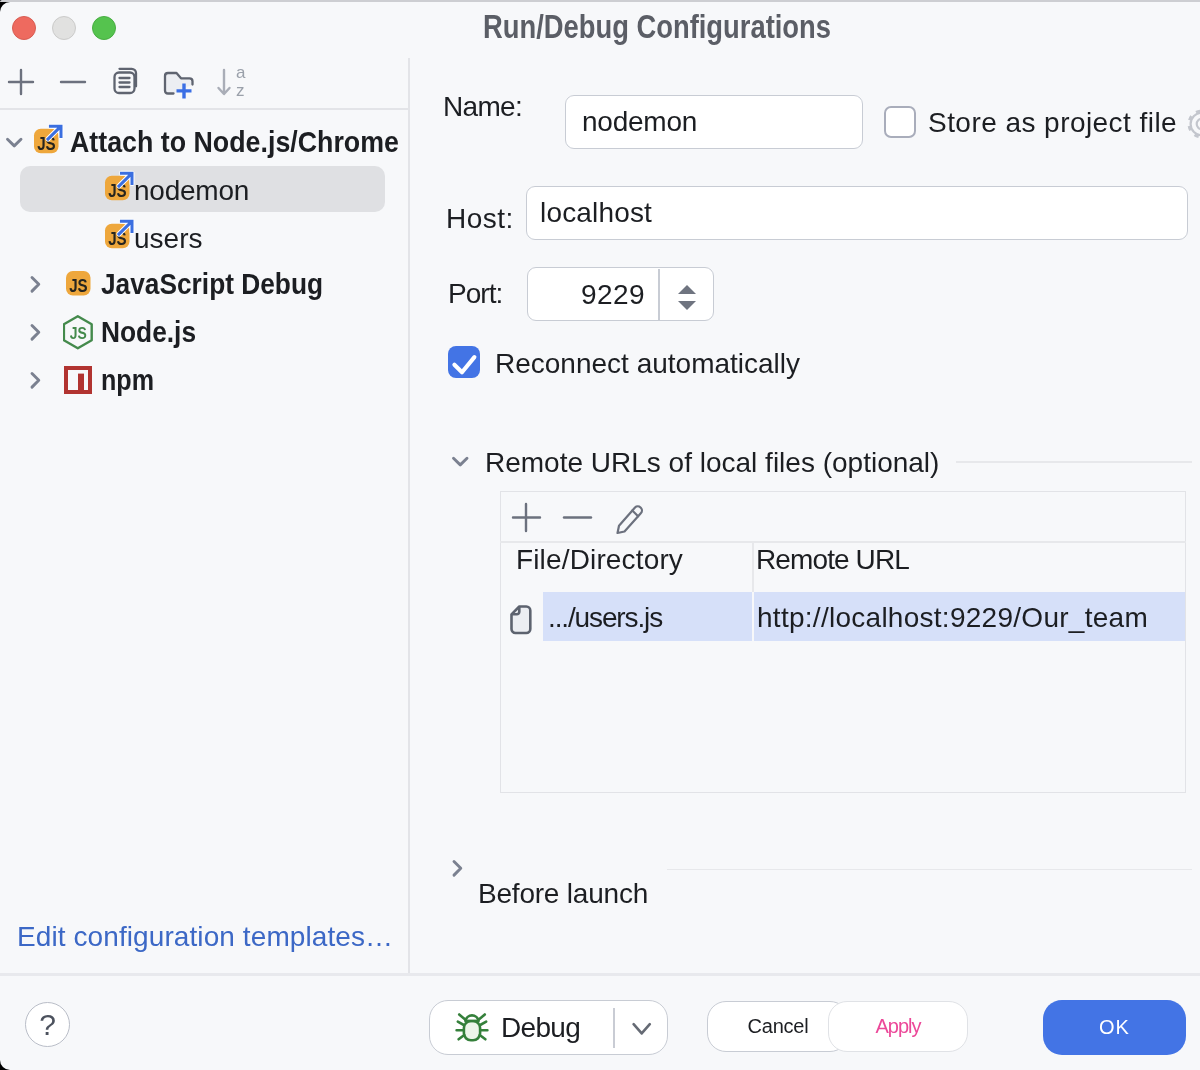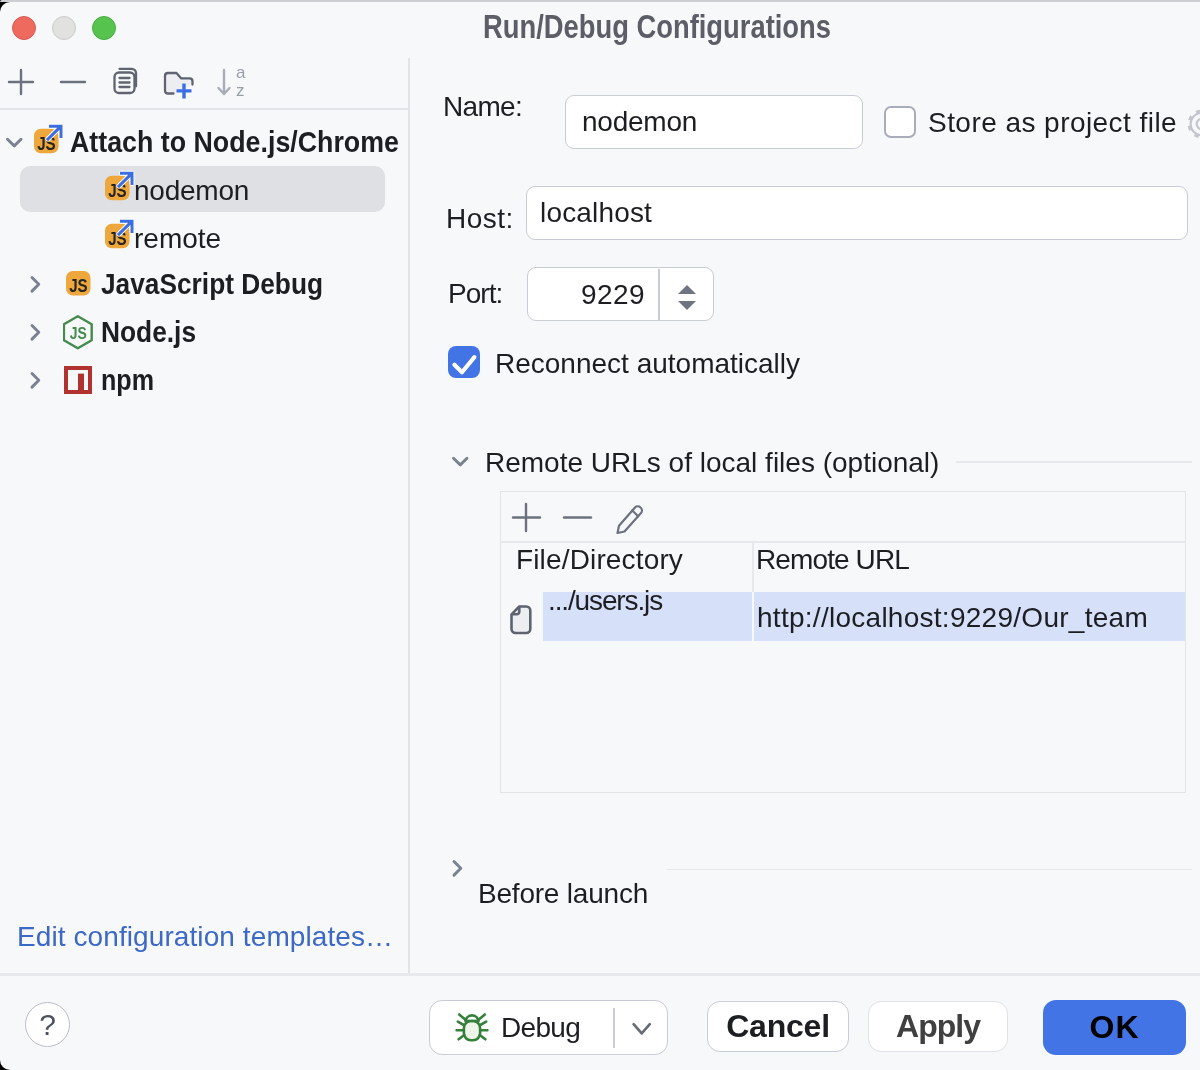--- a/index.html
+++ b/index.html
@@ -8,23 +8,23 @@
   .abs{position:absolute;}
   #win{position:absolute;left:0;top:2px;width:1200px;height:1068px;
        background:#f7f8fa;border-radius:10px 0 0 10px;overflow:hidden;}
   .hline{position:absolute;height:1.5px;background:#e3e4e8;}
   .vline{position:absolute;width:1.5px;background:#e3e4e8;}
   .lbl{position:absolute;font-size:28px;letter-spacing:0.2px;white-space:nowrap;line-height:34px;}
   .inp{position:absolute;background:#fff;border:1.5px solid #c8ccd4;border-radius:9px;
        box-sizing:border-box;}
   .treetxt{position:absolute;font-size:28px;white-space:nowrap;letter-spacing:0.2px;line-height:34px;}
   .bold{font-weight:bold;}
-  .btn{position:absolute;background:#fff;border:1.5px solid #c8ccd4;border-radius:13px;
-       box-sizing:border-box;font-size:32px;letter-spacing:-0.2px;display:flex;
-       align-items:center;justify-content:center;font-weight:bold;}
+  .btn{position:absolute;background:#fff;border:1.5px solid #c8ccd4;border-radius:19px;
+       box-sizing:border-box;font-size:20px;letter-spacing:-0.2px;display:flex;
+       align-items:center;justify-content:center;}
 </style>
 </head>
 <body>
 <div style="position:absolute;left:0;top:0;width:1200px;height:2px;background:#cdced2;border-radius:10px 0 0 0;"></div>
 <div id="win">
 
   <div class="abs" style="left:12px;top:14px;width:24px;height:24px;border-radius:50%;background:#ee6a5f;border:0.5px solid #d85d53;box-sizing:border-box;"></div>
   <div class="abs" style="left:52px;top:14px;width:24px;height:24px;border-radius:50%;background:#e1e1e0;border:0.5px solid #cbcbca;box-sizing:border-box;"></div>
   <div class="abs" style="left:92px;top:14px;width:24px;height:24px;border-radius:50%;background:#55c34e;border:0.5px solid #48ae42;box-sizing:border-box;"></div>
   <div class="abs bold" style="left:447px;top:5px;width:420px;text-align:center;font-size:33px;letter-spacing:0px;color:#5b5e66;white-space:nowrap;line-height:40px;transform:scaleX(0.829);transform-origin:50% 50%;">Run/Debug Configurations</div>
@@ -55,21 +55,21 @@
   <div class="vline" style="left:408px;top:56px;height:915px;"></div>
 
   <div class="abs" style="left:20px;top:164px;width:365px;height:46px;background:#dfe0e3;border-radius:10px;"></div>
 
   <svg class="abs" style="left:4.7px;top:133.5px;" width="20" height="14" viewBox="0 0 20 14">
     <path d="M2.5 3.3 l6.75 6.6 l6.75 -6.6" stroke="#7b8190" stroke-width="2.9" fill="none" stroke-linecap="round" stroke-linejoin="round"></path>
   </svg>
   <div class="treetxt bold" style="left:70px;top:122px;font-size:30px;line-height:36px;letter-spacing:0;transform:scaleX(0.893);transform-origin:0 50%;">Attach to Node.js/Chrome</div>
 
   <div class="treetxt" style="left:134px;top:172px;letter-spacing:-0.24px;">nodemon</div>
-  <div class="treetxt" style="left:134px;top:220px;letter-spacing:0;">remote</div>
+  <div class="treetxt" style="left:134px;top:220px;letter-spacing:0;">users</div>
 
   <svg class="abs" style="left:28.7px;top:272.5px;" width="14" height="20" viewBox="0 0 14 20">
     <path d="M3 2.5 l6.8 6.8 l-6.8 6.8" stroke="#7b8190" stroke-width="2.9" fill="none" stroke-linecap="round" stroke-linejoin="round"></path>
   </svg>
   <svg class="abs" style="left:28.7px;top:320.5px;" width="14" height="20" viewBox="0 0 14 20">
     <path d="M3 2.5 l6.8 6.8 l-6.8 6.8" stroke="#7b8190" stroke-width="2.9" fill="none" stroke-linecap="round" stroke-linejoin="round"></path>
   </svg>
   <svg class="abs" style="left:28.7px;top:368.5px;" width="14" height="20" viewBox="0 0 14 20">
     <path d="M3 2.5 l6.8 6.8 l-6.8 6.8" stroke="#7b8190" stroke-width="2.9" fill="none" stroke-linecap="round" stroke-linejoin="round"></path>
   </svg>
@@ -125,21 +125,21 @@
   <div class="lbl" style="left:516px;top:541px;letter-spacing:0.15px;">File/Directory</div>
   <div class="lbl" style="left:756px;top:541px;letter-spacing:-0.89px;">Remote URL</div>
   <div class="vline" style="left:752px;top:540px;height:50px;background:#e7e8eb;"></div>
 
   <div class="abs" style="left:543px;top:590px;width:208.5px;height:49px;background:#d6e0f9;"></div>
   <div class="abs" style="left:754px;top:590px;width:430.5px;height:49px;background:#d6e0f9;"></div>
   <svg class="abs" style="left:509px;top:601px;" width="24" height="32" viewBox="0 0 24 32">
     <path d="M10.3 3.5 H17.3 a4 4 0 0 1 4 4 V26 a4 4 0 0 1 -4 4 H6.5 a4 4 0 0 1 -4 -4 V11.3 Z" fill="#eceef2" stroke="#5d636f" stroke-width="2.6" stroke-linejoin="round"></path>
     <path d="M10.3 3.5 v5.3 a2.5 2.5 0 0 1 -2.5 2.5 H2.5" fill="none" stroke="#5d636f" stroke-width="2.6" stroke-linejoin="round"></path>
   </svg>
-  <div class="lbl" style="left:548px;top:582px;letter-spacing:-1.13px;text-align:center;">.../users.js</div>
+  <div class="lbl" style="left:548px;top:599px;letter-spacing:-1.13px;text-align:center;">.../users.js</div>
   <div class="lbl" style="left:757px;top:599px;letter-spacing:0.27px;">http://localhost:9229/Our_team</div>
 
   <svg class="abs" style="left:450.5px;top:856.8px;" width="14" height="20" viewBox="0 0 14 20">
     <path d="M3 2.5 l6.8 6.8 l-6.8 6.8" stroke="#7b8190" stroke-width="2.9" fill="none" stroke-linecap="round" stroke-linejoin="round"></path>
   </svg>
   <div class="lbl" style="left:478px;top:851px;letter-spacing:-0.21px;margin-top:24px;">Before launch</div>
   <div class="hline" style="left:667px;top:866.5px;width:525px;background:#e7e8eb;"></div>
 
   <div class="lbl" style="left:17px;top:918px;color:#3c68c6;letter-spacing:0.09px;">Edit configuration templates…</div>
 
@@ -157,22 +157,22 @@
     <path d="M11.3 20.3 H4.6 M28.7 20.3 H35.4" stroke="#35803b" stroke-width="2.6" stroke-linecap="round"></path>
     <path d="M12.3 25 L6.6 29.3 M27.7 25 L33.4 29.3" stroke="#35803b" stroke-width="2.6" stroke-linecap="round"></path>
   </svg>
   <div class="lbl" style="left:501px;top:1009px;letter-spacing:-0.7px;">Debug</div>
   <div class="abs" style="left:613px;top:1006px;width:1.5px;height:40px;background:#c9ccd4;"></div>
   <svg class="abs" style="left:630.5px;top:1019px;" width="22" height="17" viewBox="0 0 22 17">
     <path d="M2.6 3.2 l8.1 9.2 l8.1 -9.2" stroke="#656a74" stroke-width="2.6" fill="none" stroke-linecap="round" stroke-linejoin="round"></path>
   </svg>
 
   <div class="btn" style="left:707px;top:999px;width:142px;height:51px;">Cancel</div>
-  <div class="btn" style="left:868px;top:999px;width:140px;height:51px;border-color:#e0e2e6;color:#404040;letter-spacing:-1px;">Apply</div>
-  <div class="btn" style="left:1043px;top:998px;width:143px;height:55px;background:#4374e5;border:none;color:#000000;letter-spacing:1px;">OK</div>
+  <div class="btn" style="left:828px;top:999px;width:140px;height:51px;border-color:#e0e2e6;color:#ec4899;letter-spacing:-1px;">Apply</div>
+  <div class="btn" style="left:1043px;top:998px;width:143px;height:55px;background:#4374e5;border:none;color:#ffffff;letter-spacing:1px;">OK</div>
 
   <svg class="abs" style="left:32px;top:117px;" width="34" height="38" viewBox="0 0 34 38">
     <rect x="2" y="9.8" width="24.5" height="24.5" rx="6.8" fill="#eea73c"></rect>
     <text x="14.4" y="30.8" text-anchor="middle" font-size="18" font-weight="bold" fill="#26251f" font-family="Liberation Sans" textLength="18.5" lengthAdjust="spacingAndGlyphs">JS</text>
     <path d="M18.4 7.2 H29 V17.5 M27.5 8.6 L16 20.1" stroke="#fff" stroke-width="5" fill="none" stroke-linecap="round" stroke-linejoin="round"></path>
     <path d="M18.4 7.2 H29 V17.5 M27.5 8.6 L16 20.1" stroke="#3b6fe0" stroke-width="3" fill="none" stroke-linecap="square" stroke-linejoin="miter"></path>
   </svg>
   <svg class="abs" style="left:103px;top:164px;" width="34" height="38" viewBox="0 0 34 38">
     <rect x="2" y="9.8" width="24.5" height="24.5" rx="6.8" fill="#eea73c"></rect>
     <text x="14.4" y="30.8" text-anchor="middle" font-size="18" font-weight="bold" fill="#26251f" font-family="Liberation Sans" textLength="18.5" lengthAdjust="spacingAndGlyphs">JS</text>

